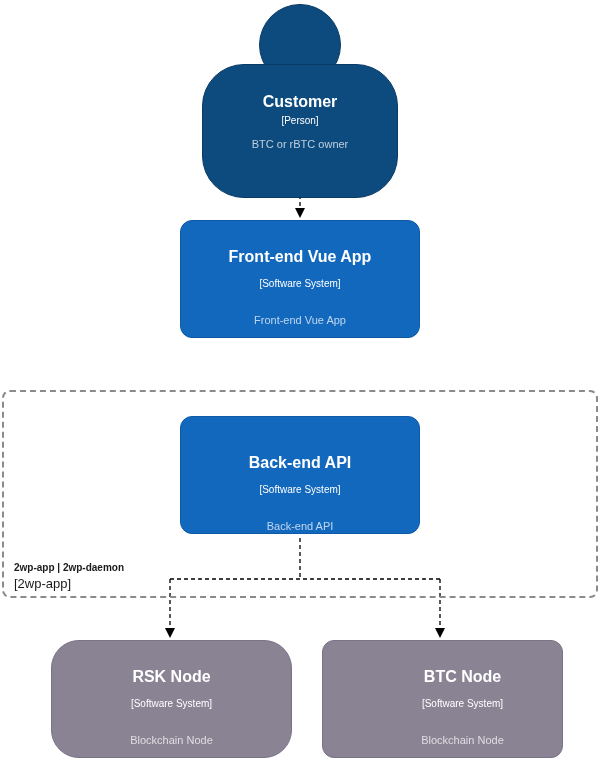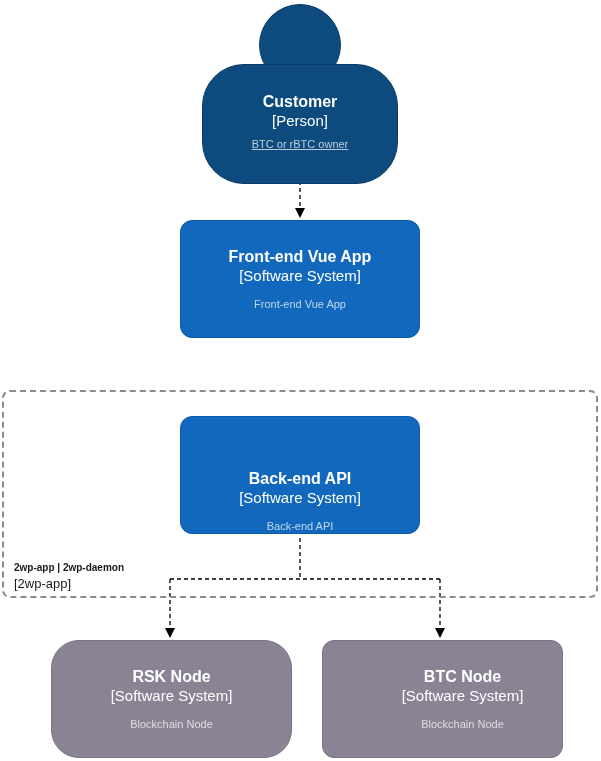--- a/index.html
+++ b/index.html
@@ -7,39 +7,39 @@
   body { font-family:"Liberation Sans", sans-serif; }
   .canvas {
     position:relative; width:601px; height:761px; background:#fff; overflow:hidden;
   }
   
   .node {
     position:absolute; display:flex; flex-direction:column; align-items:center;
     text-align:center; color:#ffffff;
   }
   .node .name { font-weight:bold; font-size:16px; line-height:20px; }
-  .node .meta { font-size:15px; line-height:15px; margin-top:1px; }
+  .node .meta { font-size:10px; line-height:15px; margin-top:1px; }
   .node .desc { font-size:11px; line-height:14px; margin-top:14px; color:rgba(255,255,255,0.72); }
 
   
   .person-head {
     position:absolute; left:259px; top:4px; width:82px; height:82px;
     border-radius:50%; background:var(--person-fill); border:1px solid var(--person-stroke);
   }
   .person-body {
-    left:202px; top:64px; width:196px; height:120px;
+    left:202px; top:64px; width:196px; height:134px;
     border-radius:42px; background:var(--person-fill); border:1px solid var(--person-stroke);
     padding-top:27px;
   }
-  .person-body .desc { margin-top:9px;text-decoration:underline; }
+  .person-body .desc { margin-top:9px; }
 
   
   .system {
     width:240px; height:118px; border-radius:12px; padding-top:26px;
-    background:var(--system-fill); border:1px solid var(--system-stroke);
+    background:var(--system-fill); border:1px solid var(--system-stroke);gap:8px;
   }
   .sys-frontend { left:180px; top:220px; }
   .sys-backend  { left:180px; top:416px;justify-content:flex-end; }
   .external {
     background:var(--external-fill); border-color:var(--external-stroke); width:241px;
   }
   .sys-rsk { left:51px; top:640px;border-radius:28px; }
   .sys-btc { left:322px; top:640px;padding-left:40px; }
 
   

